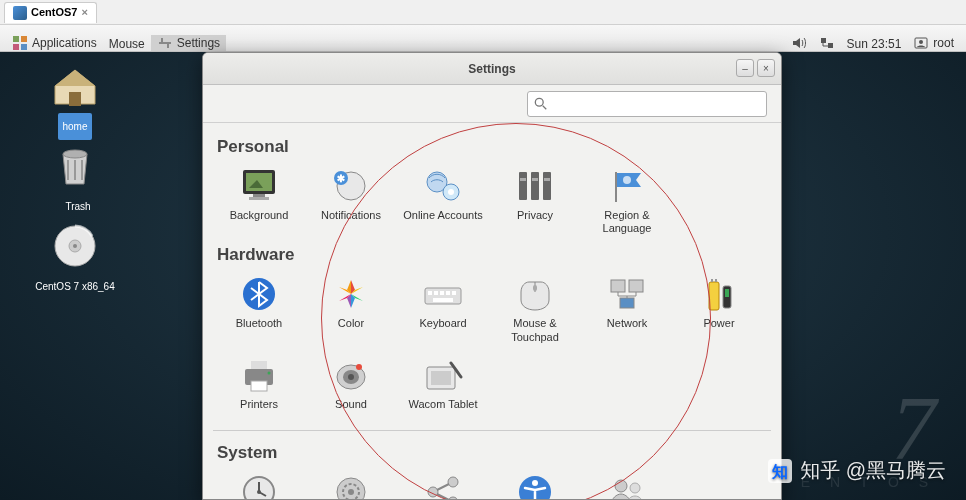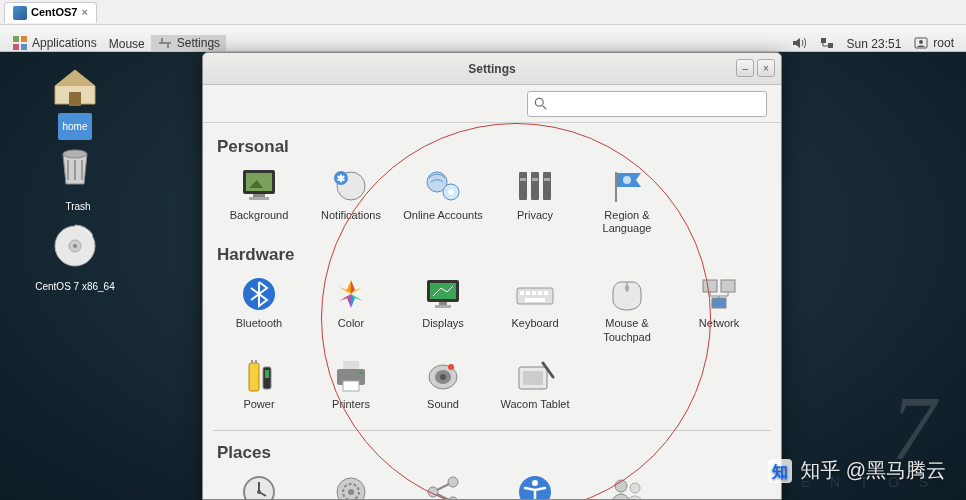--- a/index.html
+++ b/index.html
@@ -254,32 +254,20 @@
                   <path d="M-12 7L-4 4 0 0z" fill="#e91e63"></path>
                   <path d="M-12-7L-4-4 0 0z" fill="#ff9800"></path>
                 </g>
               </svg>
             </div>
             <div class="cell-label">Color</div>
           </div>
           <div class="cell">
             <div class="cell-icon">
               <svg width="40" height="36" viewBox="0 0 40 36">
-                <rect x="4" y="4" width="32" height="22" fill="#333" rx="2"></rect>
-                <rect x="7" y="7" width="26" height="16" fill="#3aa655"></rect>
-                <path d="M10 20l8-8 6 4 6-6" stroke="#fff" fill="none"></path>
-                <rect x="16" y="26" width="8" height="3" fill="#888"></rect>
-                <rect x="12" y="29" width="16" height="3" fill="#aaa"></rect>
-              </svg>
-            </div>
-            <div class="cell-label">Displays</div>
-          </div>
-          <div class="cell">
-            <div class="cell-icon">
-              <svg width="40" height="36" viewBox="0 0 40 36">
                 <rect x="2" y="12" width="36" height="16" fill="#e0e0e0" stroke="#999" rx="2"></rect>
                 <rect x="5" y="15" width="4" height="4" fill="#fff"></rect>
                 <rect x="11" y="15" width="4" height="4" fill="#fff"></rect>
                 <rect x="17" y="15" width="4" height="4" fill="#fff"></rect>
                 <rect x="23" y="15" width="4" height="4" fill="#fff"></rect>
                 <rect x="29" y="15" width="4" height="4" fill="#fff"></rect>
                 <rect x="10" y="22" width="20" height="4" fill="#fff"></rect>
               </svg>
             </div>
             <div class="cell-label">Keyboard</div>
@@ -345,21 +333,21 @@
                 <rect x="4" y="10" width="28" height="22" fill="#e8e8e8" stroke="#888" rx="2"></rect>
                 <rect x="8" y="14" width="20" height="14" fill="#ccc"></rect>
                 <line x1="28" y1="6" x2="38" y2="20" stroke="#555" stroke-width="3" stroke-linecap="round"></line>
               </svg>
             </div>
             <div class="cell-label">Wacom Tablet</div>
           </div>
         </div>
 
       <div class="section-divider"></div>
-      <div class="section-header">Places</div>
+      <div class="section-header">System</div>
       <div class="grid" id="grid-system">
           <div class="cell">
             <div class="cell-icon">
               <svg width="40" height="36" viewBox="0 0 40 36">
                 <circle cx="20" cy="18" r="15" fill="#e8e8e8" stroke="#888" stroke-width="2"></circle>
                 <line x1="20" y1="18" x2="20" y2="8" stroke="#555" stroke-width="2"></line>
                 <line x1="20" y1="18" x2="27" y2="22" stroke="#555" stroke-width="2"></line>
                 <circle cx="20" cy="18" r="2" fill="#555"></circle>
               </svg>
             </div>

